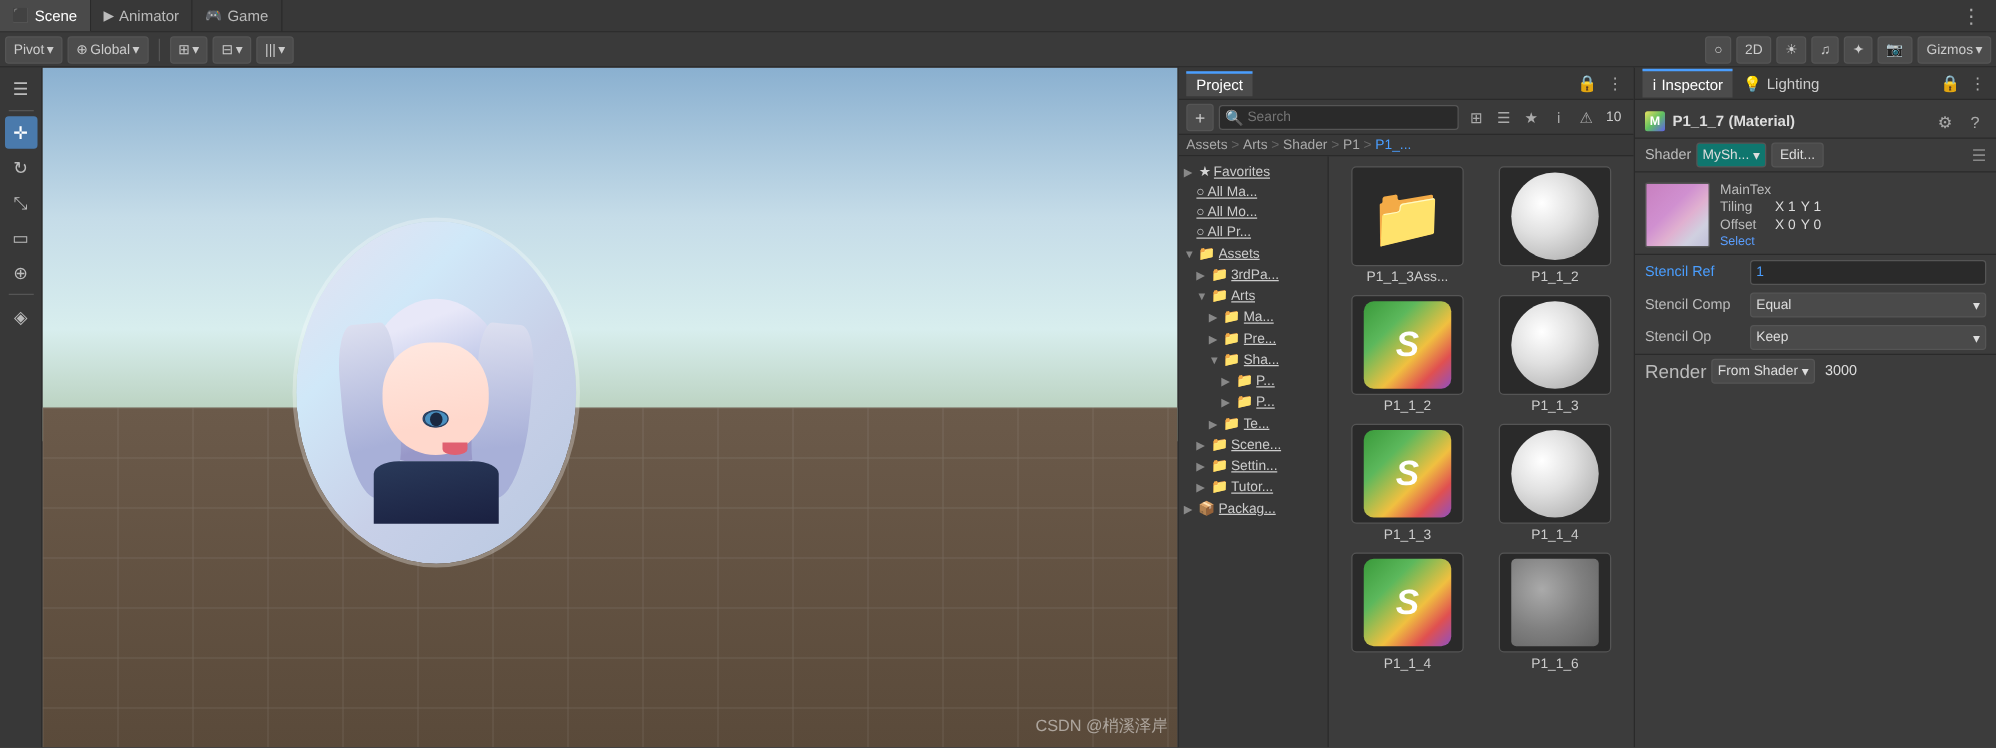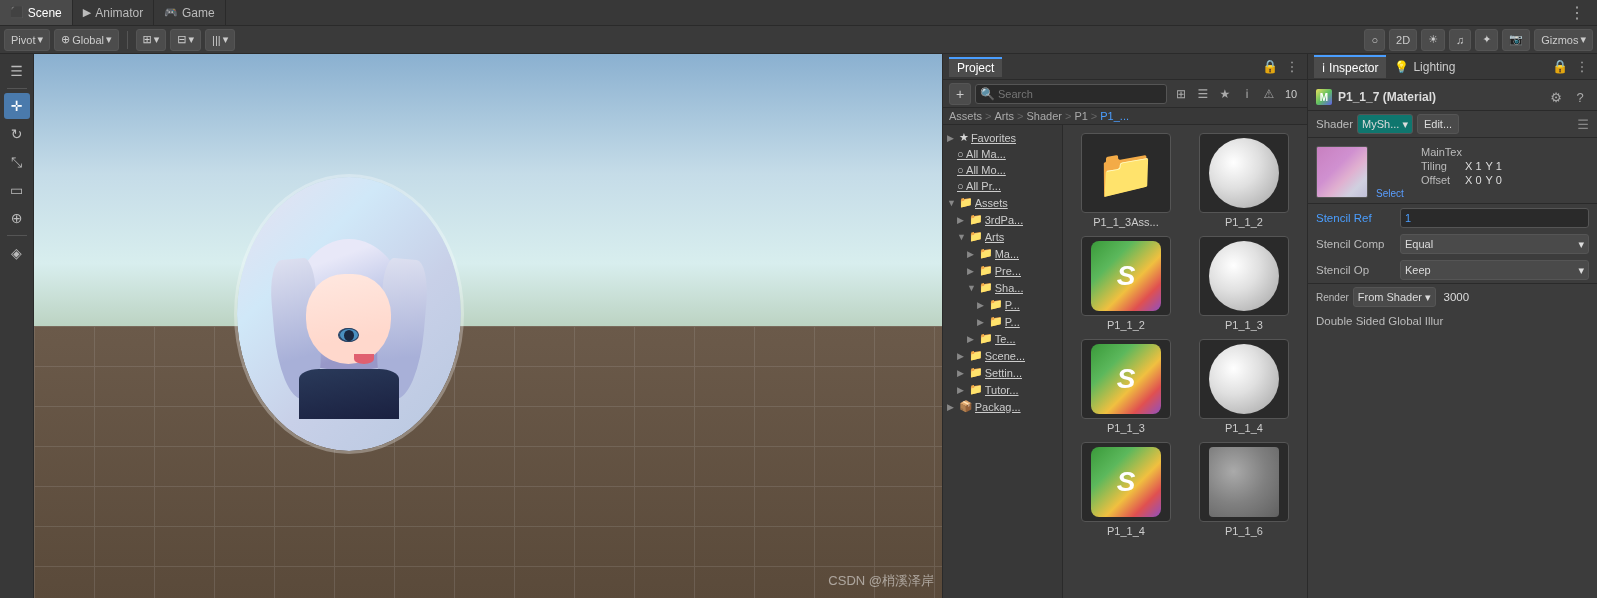--- a/index.html
+++ b/index.html
@@ -637,33 +637,33 @@
     .tex-thumb {
       width: 52px;
       height: 52px;
       border: 1px solid #555;
       background: linear-gradient(135deg, #c880c0 0%, #d090d0 40%, #e0b0d0 60%, #d0d0e0 80%, #c0c0d8 100%);
       border-radius: 2px;
       flex-shrink: 0;
     }
     .tex-info { flex: 1; display: flex; flex-direction: column; gap: 2px; }
     .tex-info-row { display: flex; align-items: center; gap: 4px; font-size: 11px; }
-    .tex-key { color: #bbb; width: 40px; margin-left: 45px; }
+    .tex-key { color: #bbb; width: 40px; }
     .tex-val { color: #ddd; }
     .stencil-label {
       color: #4a9eff;
       font-size: 11.5px;
     }
     .render-row {
       display: flex;
       align-items: center;
       padding: 3px 8px;
       gap: 4px;
     }
-    .render-label { font-size: 10px; color: #bbb; }
+    .render-label { font-size: 15px; color: #bbb; }
     .render-value { font-size: 11.5px; color: #ddd; }
     .breadcrumb-bar {
       display: flex;
       align-items: center;
       padding: 2px 6px;
       background: #383838;
       border-bottom: 1px solid #2a2a2a;
       font-size: 11px;
       color: #aaa;
       gap: 3px;
@@ -1077,20 +1077,17 @@
 
       <div class="render-row insp-section">
         <span class="render-label">Render</span>
         <div class="insp-dropdown" style="flex:0 0 auto; margin-right:4px;">
           <span>From Shader</span>
           <span>▾</span>
         </div>
         <span class="render-value">3000</span>
       </div>
 
-      <div class="insp-row">
-        <span class="insp-label" style="width:auto; flex:1;">Double Sided Global Illur</span>
-      </div>
 
     </div>
   </div>
 
 </div>
 
 </body></html>

